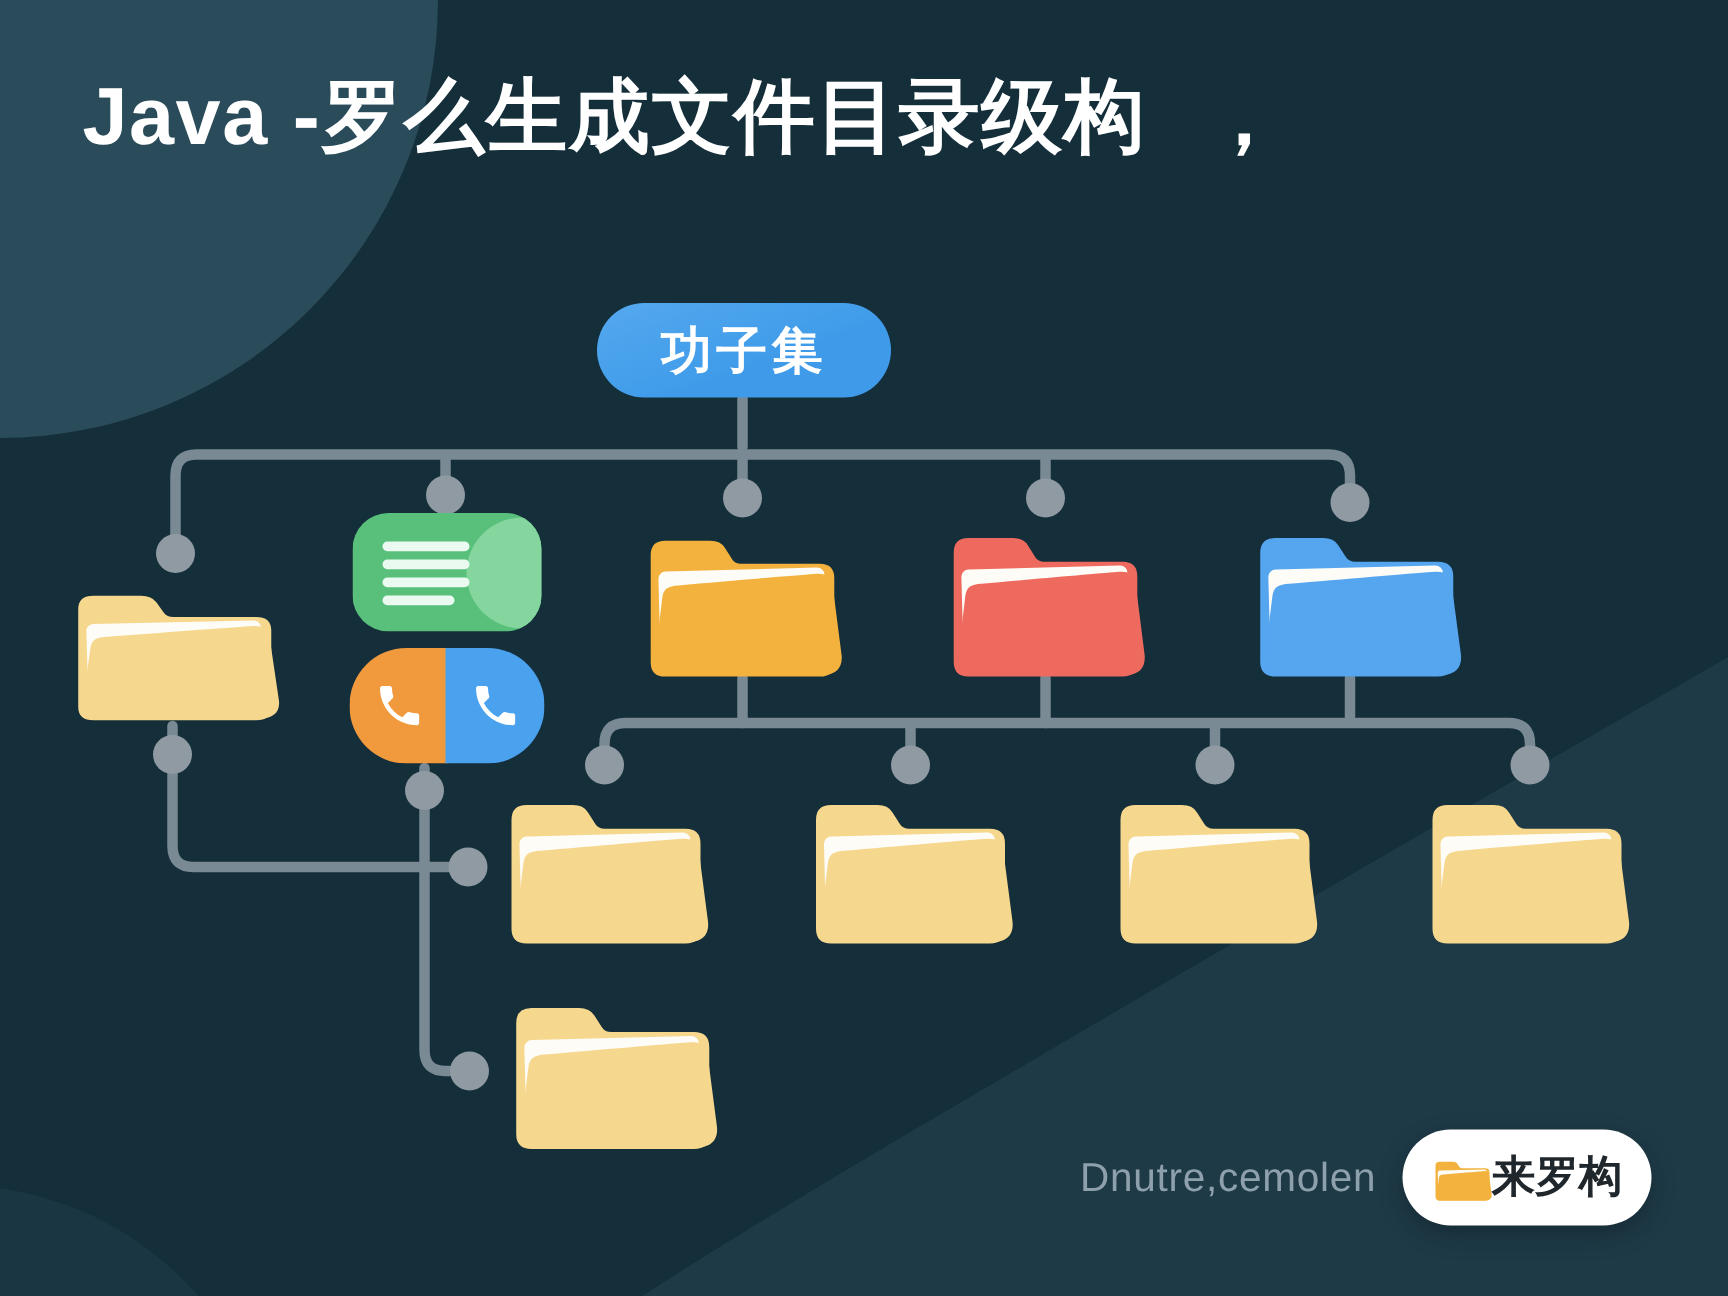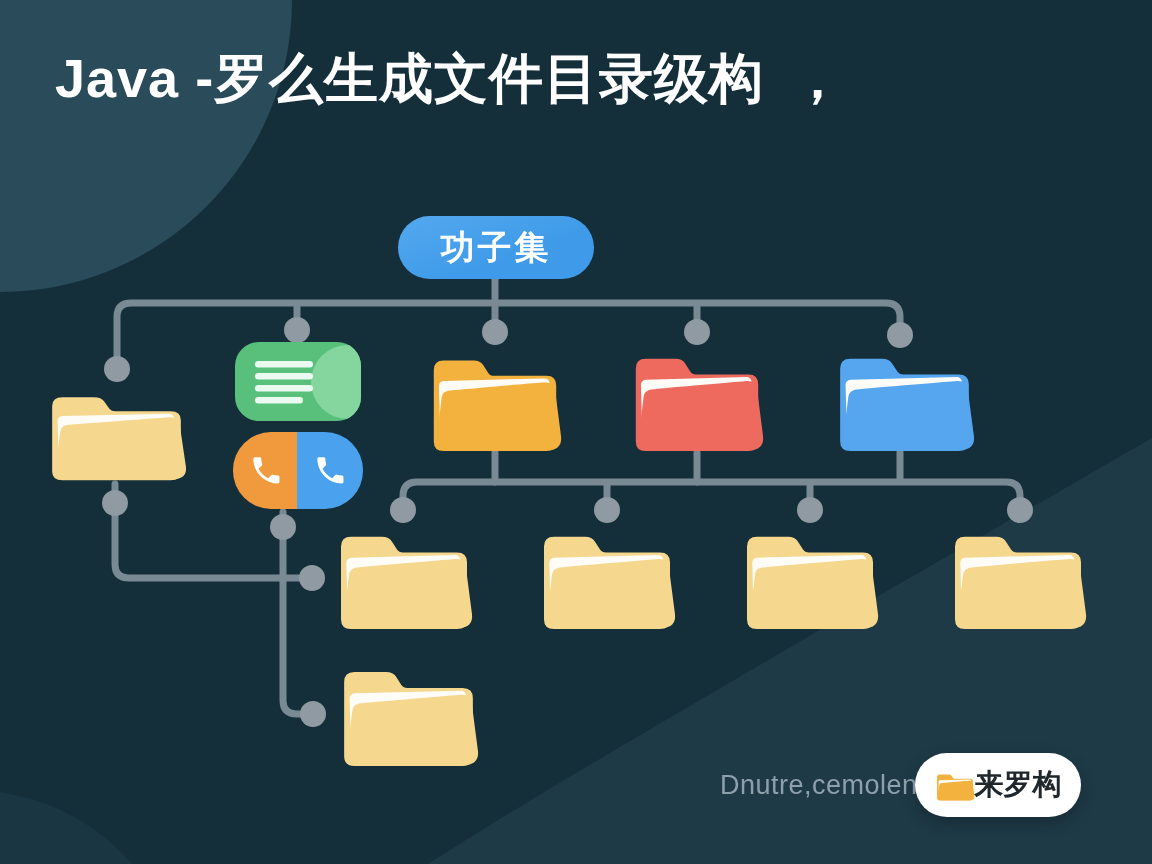--- a/index.html
+++ b/index.html
@@ -10,42 +10,42 @@
   }
   .bg,.wires{position:absolute;left:0;top:0;width:1152px;height:864px;}
   .bg{z-index:0}
   .wires{z-index:1}
   .item{position:absolute;z-index:2;display:block}
 
   .header{position:absolute;left:55px;top:48px;z-index:2}
   .title{
     display:flex;align-items:flex-start;
     font-size:54px;font-weight:700;color:var(--title-text,#fff);
-    letter-spacing:1px;line-height:1.12;white-space:nowrap;
+    letter-spacing:1px;line-height:1.12;white-space:nowrap;gap:12px;
   }
   .title .mark{margin-left:26px}
   .subtitle{
     margin-top:8px;font-size:28px;font-weight:500;
     color:var(--subtitle-text,#7e96a3);letter-spacing:.5px;
   }
 
   .node{
-    position:absolute;left:398px;top:216px;width:196px;height:63px;z-index:2;
+    position:absolute;left:398px;top:202px;width:196px;height:63px;z-index:2;
     background:linear-gradient(160deg,#55a9ef 0%,var(--node-blue,#3f9be9) 60%);
     border-radius:32px;display:flex;align-items:center;justify-content:center;
   }
   .node-label{font-size:34px;font-weight:700;color:#fff;letter-spacing:3px}
 
   .folder-pale{color:var(--folder-pale-yellow,#f6d78e)}
   .folder-orange{color:var(--folder-orange,#f2b23d)}
   .folder-red{color:var(--folder-red,#ee6a5f)}
   .folder-blue{color:var(--folder-blue,#55a5ef)}
 
   .legend{
-    position:absolute;left:915px;top:753px;width:166px;height:64px;z-index:2;
+    position:absolute;left:935px;top:753px;width:166px;height:64px;z-index:2;
     background:var(--legend-bg,#fff);border-radius:32px;
     display:flex;align-items:center;justify-content:center;
     box-shadow:0 6px 16px rgba(0,0,0,.25);
   }
   .legend-label{font-size:29px;font-weight:700;color:var(--legend-text,#20272c)}
   .legend-folder{width:40px;height:31px}
 
   .watermark{
     position:absolute;left:720px;top:770px;width:190px;z-index:2;
     text-align:right;font-size:27px;font-weight:400;

